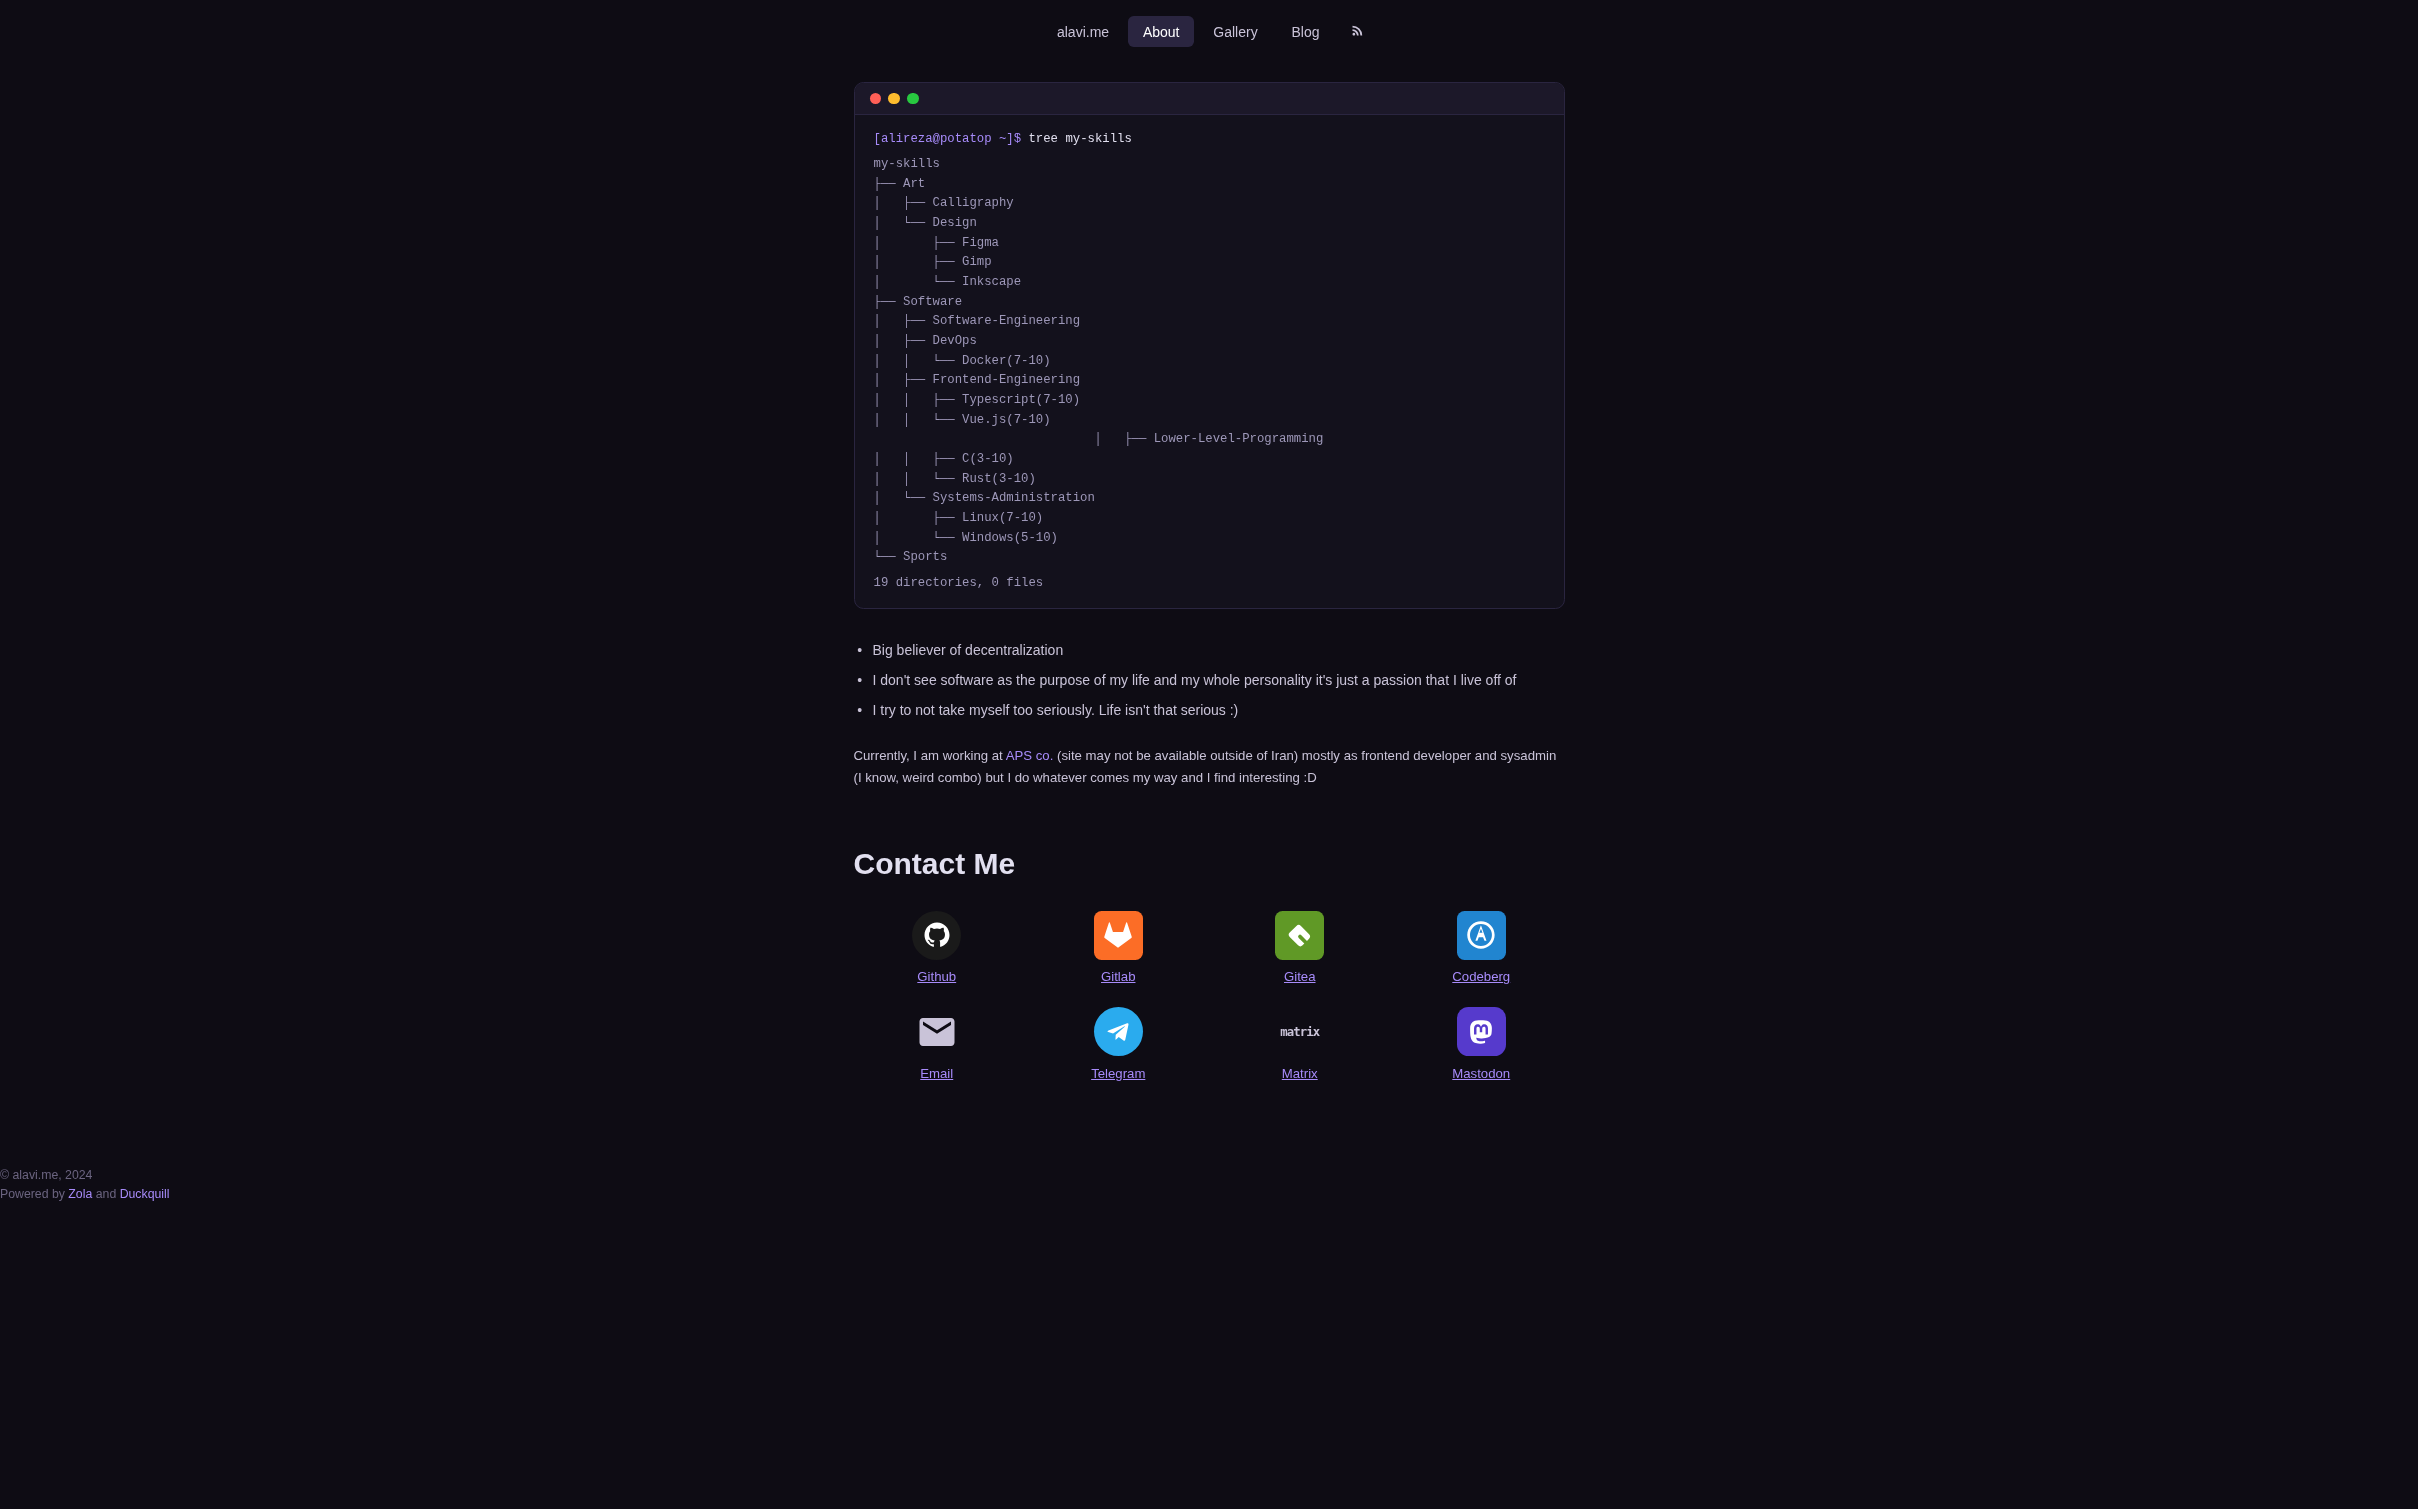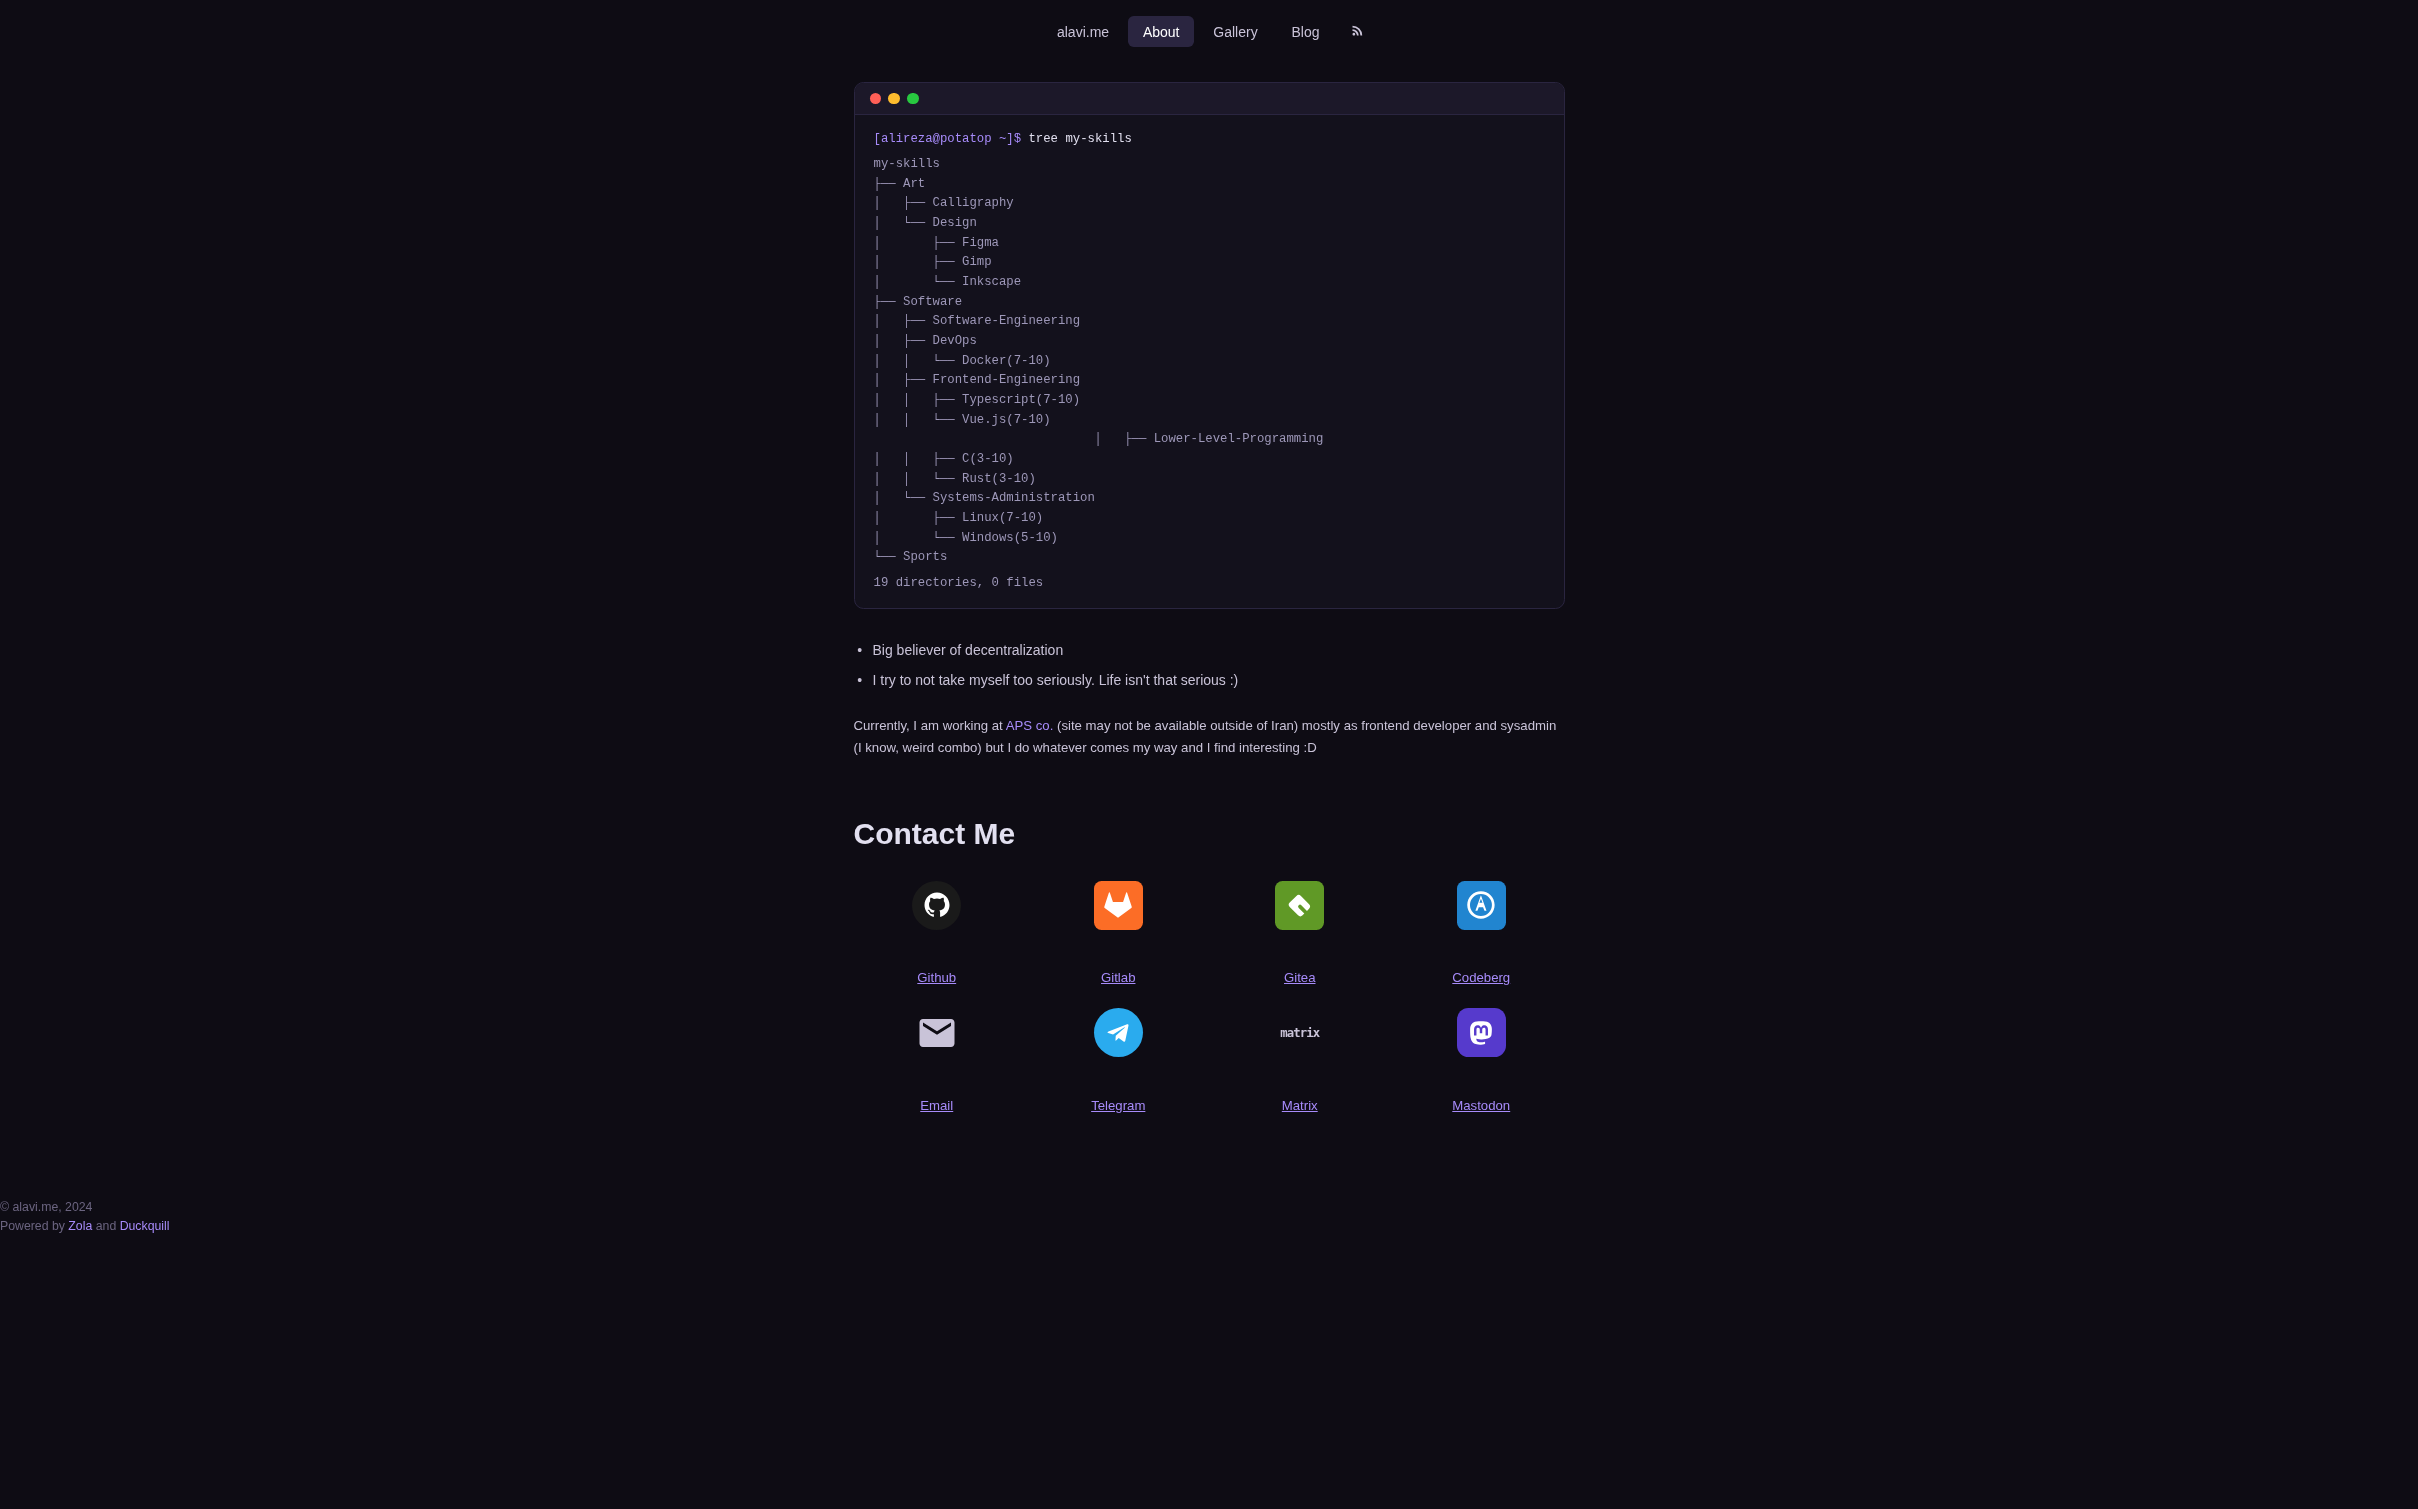--- a/index.html
+++ b/index.html
@@ -145,21 +145,20 @@
       align-items: center;
       gap: 9.5px;
       cursor: pointer;
       text-decoration: none;
     }
 
     .contact-label {
       color: #a78bfa;
       font-size: 13.2px;
       text-decoration: underline;
-      margin-top: 31px;
     }
 
     
     .icon-github {
       background: #1a1a1a;
       border-radius: 50%;
       width: 49px; height: 49px;
       display: flex; align-items: center; justify-content: center;
     }
 
@@ -282,20 +281,21 @@
           <div class="tree-line" style="white-space: pre;">│       ├── Linux(7-10)</div>
           <div class="tree-line" style="white-space: pre;">│       └── Windows(5-10)</div>
           <div class="tree-line" style="white-space: pre;">└── Sports</div>
         </div>
       <div class="tree-stat">19 directories, 0 files</div>
     </div>
   </div>
 
   <ul class="about-bullets">
     <li>Big believer of decentralization</li>
+    <li>I don't see software as the purpose of my life and my whole personality it's just a passion that I live off of</li>
     <li>I try to not take myself too seriously. Life isn't that serious :)</li>
   </ul>
 
   <p class="about-text">
     <span>Currently, I am working at </span><a href="#">APS co.</a><span> (site may not be available outside of Iran)</span><span> mostly as frontend developer and sysadmin (I know, weird combo) but I do whatever comes my way and I find interesting :D</span>
   </p>
 
   <section class="contact-section">
     <h2 class="contact-title">Contact Me</h2>
     <div class="contact-grid">

